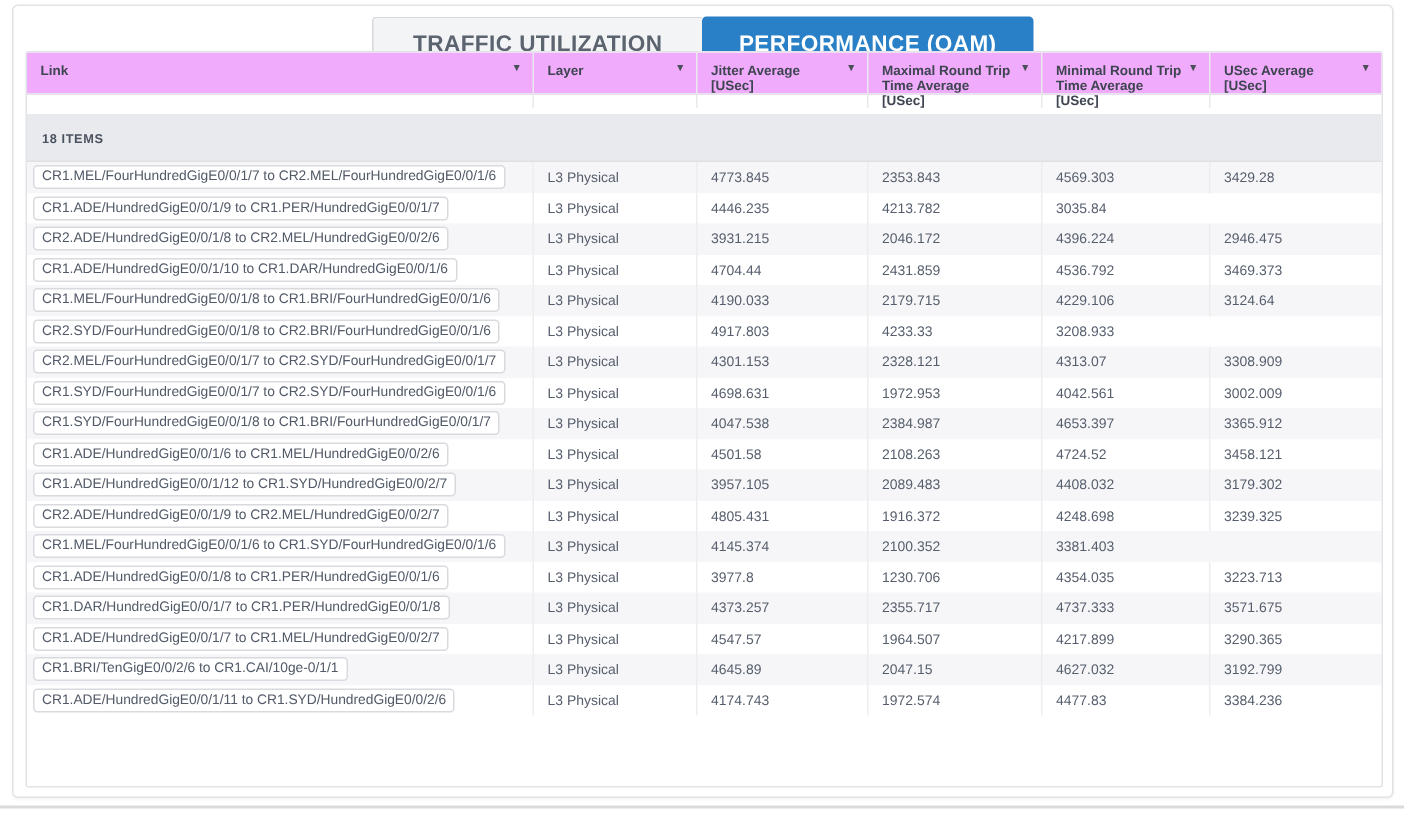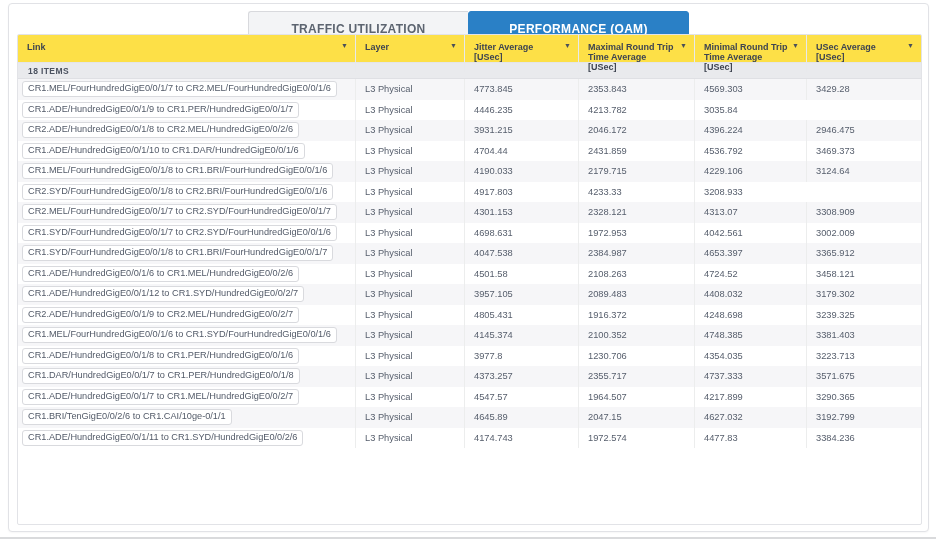--- a/index.html
+++ b/index.html
@@ -15,52 +15,52 @@
     background:#d9dadc;
   }
 
   
   .tab-bar {
     position:absolute; left:239px; top:7px; width:441px; height:18px;
     display:flex;
   }
   .tab {
     flex:1; height:36px; font-family:"Liberation Sans", sans-serif;
-    font-size:12px; font-weight:600; letter-spacing:0.3px;
+    font-size:15px; font-weight:600; letter-spacing:0.3px;
     display:flex; align-items:center; justify-content:center;
     cursor:pointer; border:1px solid #d8d9dd; background:#f3f4f6; color:#5c6470;
   }
   .tab.first { border-radius:3px 0 0 3px; border-right:none; }
   .tab.active {
     background:var(--accent,#2a80c6); color:#fff; border:1px solid var(--accent,#2a80c6);
     border-radius:3px;
   }
 
   
   .table-card {
     position:absolute; left:8px; top:30px; width:905px; height:491px;
     border:1px solid #e2e3e7; border-radius:2px; background:#fff; overflow:hidden;
   }
   .grid { display:grid; grid-template-columns:338px 109px 114px 116px 112px 1fr; }
 
-  .thead { height:28px; border-bottom:1px solid #e4e5e9; background:#fde047; }
+  .thead { height:28px; border-bottom:1px solid #e4e5e9; background:#f0abfc; }
   .th {
     position:relative; padding:7px 18px 0 9px;
     font-size:9px; font-weight:600; color:#3e4450; line-height:10px;
     border-right:1px solid #e8e9ec; cursor:pointer;
   }
   .th:last-child { border-right:none; }
   .caret {
     position:absolute; right:7px; top:7px; font-size:7px; color:#4a5058; line-height:8px;
   }
 
   .items-bar {
-    height:16px; background:#e9eaed; border-bottom:1px solid #dfe0e4;
+    height:32px; background:#e9eaed; border-bottom:1px solid #dfe0e4;
     font-size:8.5px; font-weight:600; letter-spacing:0.4px; color:#4b5260;
-    display:flex; align-items:center; padding-left:10px;
+    display:flex; align-items:center; padding-left:10px;margin-top:13px;
   }
 
   .row { height:20.5px; }
   .row:nth-child(odd) { background:#f6f6f8; }
   .row:nth-child(even) { background:#ffffff; }
   .cell {
     display:flex; align-items:center; overflow:hidden; white-space:nowrap;
     font-size:9.3px; color:#565e6c; padding-left:9px;
     border-right:1px solid #eceded;
   }
@@ -244,21 +244,20 @@
     <div class="cell">3239.325</div>
   </div>
 
   <div class="row grid">
     <div class="cell link-cell">
       <span class="chip">CR1.MEL/FourHundredGigE0/0/1/6 to CR1.SYD/FourHundredGigE0/0/1/6</span>
     </div>
     <div class="cell">L3 Physical</div>
     <div class="cell">4145.374</div>
     <div class="cell">2100.352</div>
-    <div class="cell">4748.385</div>
     <div class="cell">3381.403</div>
   </div>
 
   <div class="row grid">
     <div class="cell link-cell">
       <span class="chip">CR1.ADE/HundredGigE0/0/1/8 to CR1.PER/HundredGigE0/0/1/6</span>
     </div>
     <div class="cell">L3 Physical</div>
     <div class="cell">3977.8</div>
     <div class="cell">1230.706</div>

